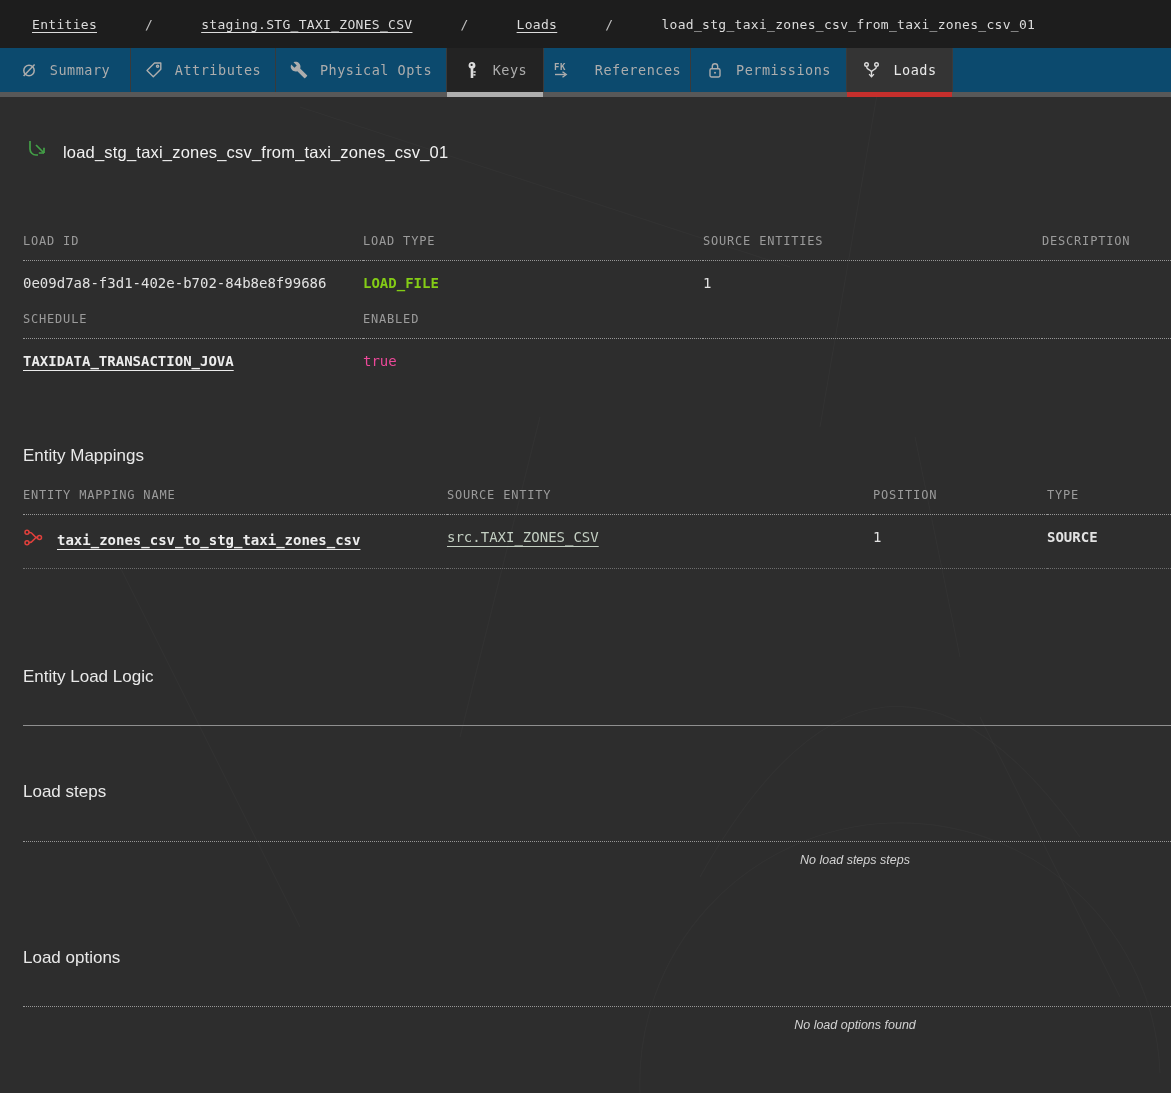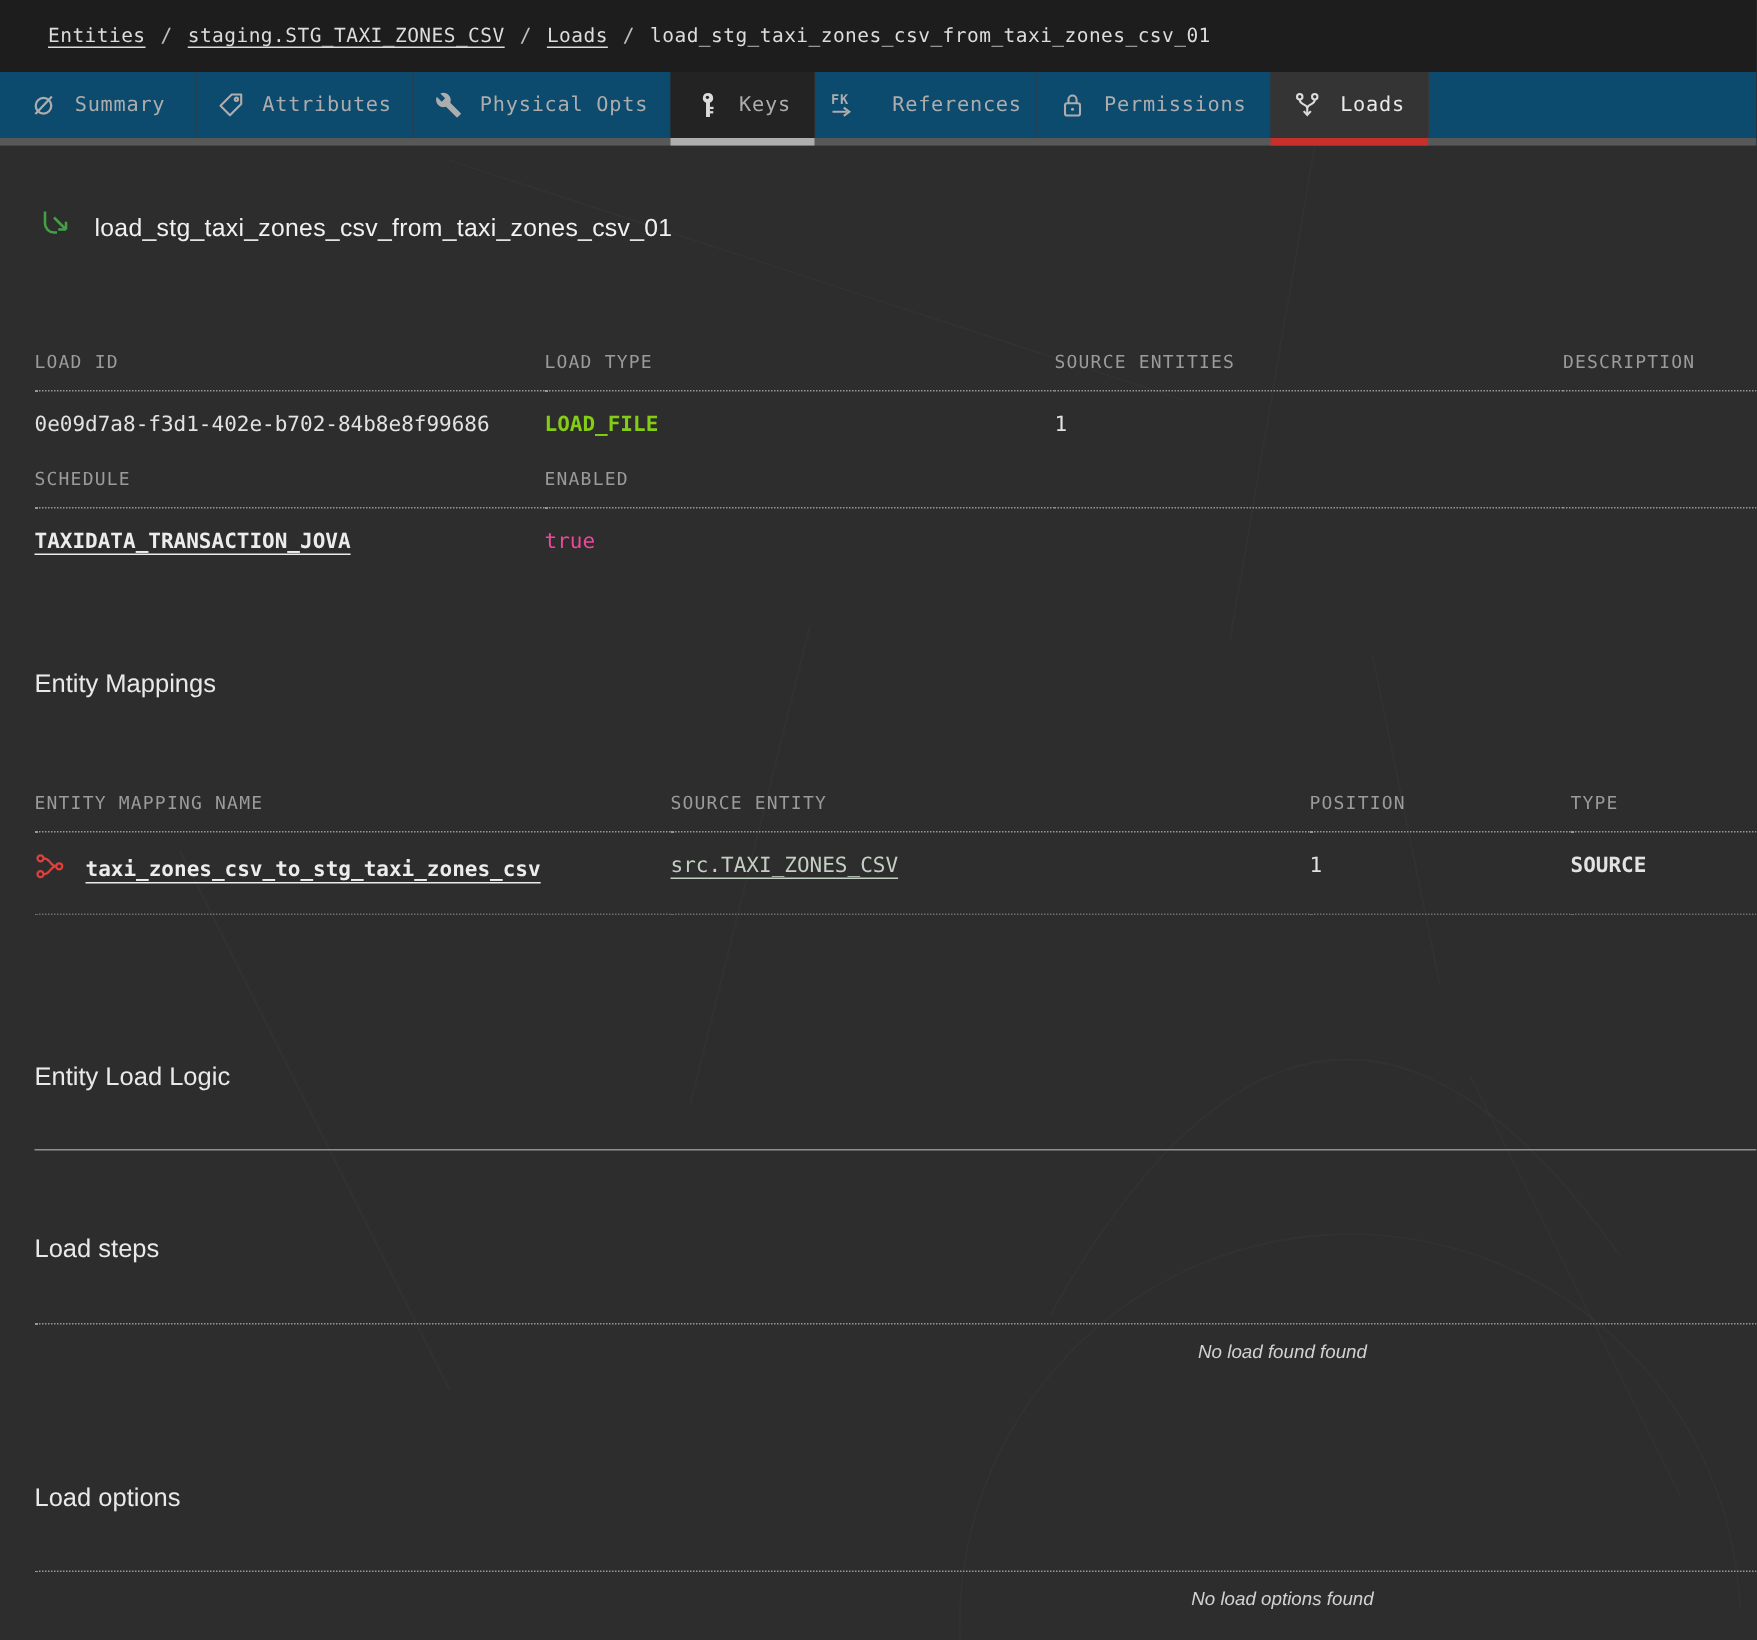--- a/index.html
+++ b/index.html
@@ -4,21 +4,21 @@
 <style>
   * { margin:0; padding:0; box-sizing:border-box; }
   html,body { width:1171px; height:1093px; overflow:hidden; }
   body { background:#2d2d2d; font-family:"Liberation Sans", sans-serif; }
 
   
   .breadcrumb-bar{
     height:48px; background:#1d1d1d; display:flex; align-items:center;
     padding-left:32px; position:relative; z-index:2;
     font-family:"DejaVu Sans Mono","Liberation Mono",monospace;
-    font-size:13px; letter-spacing:.3px; color:#dcdcdc; white-space:nowrap;
+    font-size:13px; letter-spacing:.3px; color:#dcdcdc; white-space:nowrap;gap:38px;
   }
   .bc-link{ color:#dcdcdc; text-decoration:underline; text-underline-offset:3px; cursor:pointer; }
   .bc-sep{ color:#c0c0c0; margin:0 10px; }
   .bc-current{ color:#dcdcdc; }
 
   
   .tab-bar{
     height:49px; background:#0c4a6e; position:relative; z-index:2;
     display:flex; align-items:flex-start;
   }
@@ -49,21 +49,21 @@
   }
   .bg-pattern{ position:absolute; inset:0; z-index:0; pointer-events:none; }
   .content > *:not(.bg-pattern){ position:relative; z-index:1; }
 
   .title-row{ margin-top:40px; height:30px; display:flex; align-items:center; gap:13px; }
   .page-title{ font-size:16.5px; font-weight:400; color:#f1f1f1; letter-spacing:.2px; }
 
   .grid1{ display:grid; grid-template-columns:340px 340px 339px 1fr; }
   .grid1.first{ margin-top:67px; }
   .grid1.second{ margin-top:20px; }
-  .grid2{ display:grid; grid-template-columns:424px 426px 174px 1fr; margin-top:62px; }
+  .grid2{ display:grid; grid-template-columns:424px 426px 174px 1fr; margin-top:22px; }
 
   .g-head{
     font-family:"DejaVu Sans Mono","Liberation Mono",monospace;
     font-size:12px; line-height:15px; letter-spacing:.8px; color:#9b9b9b;
     padding-bottom:11px; border-bottom:1px dotted #979797; white-space:nowrap;
   }
   .g-val{
     font-family:"DejaVu Sans Mono","Liberation Mono",monospace;
     font-size:14px; line-height:18px; padding-top:13px; color:#e2e2e2; white-space:nowrap;
   }
@@ -259,20 +259,20 @@
     </div>
     <div class="g-row-cell">1</div>
     <div class="g-row-cell bold">SOURCE</div>
   </section>
 
   <h2 class="section-title st-ell">Entity Load Logic</h2>
   <div class="line-solid ls-1"></div>
 
   <h2 class="section-title st-ls">Load steps</h2>
   <div class="line-dotted ld-1"></div>
-  <div class="empty-note">No load found found</div>
+  <div class="empty-note">No load steps steps</div>
 
   <h2 class="section-title st-lo">Load options</h2>
   <div class="line-dotted ld-2"></div>
   <div class="empty-note">No load options found</div>
 
   <div class="line-solid ls-2"></div>
 </main>
 
 </body></html>

